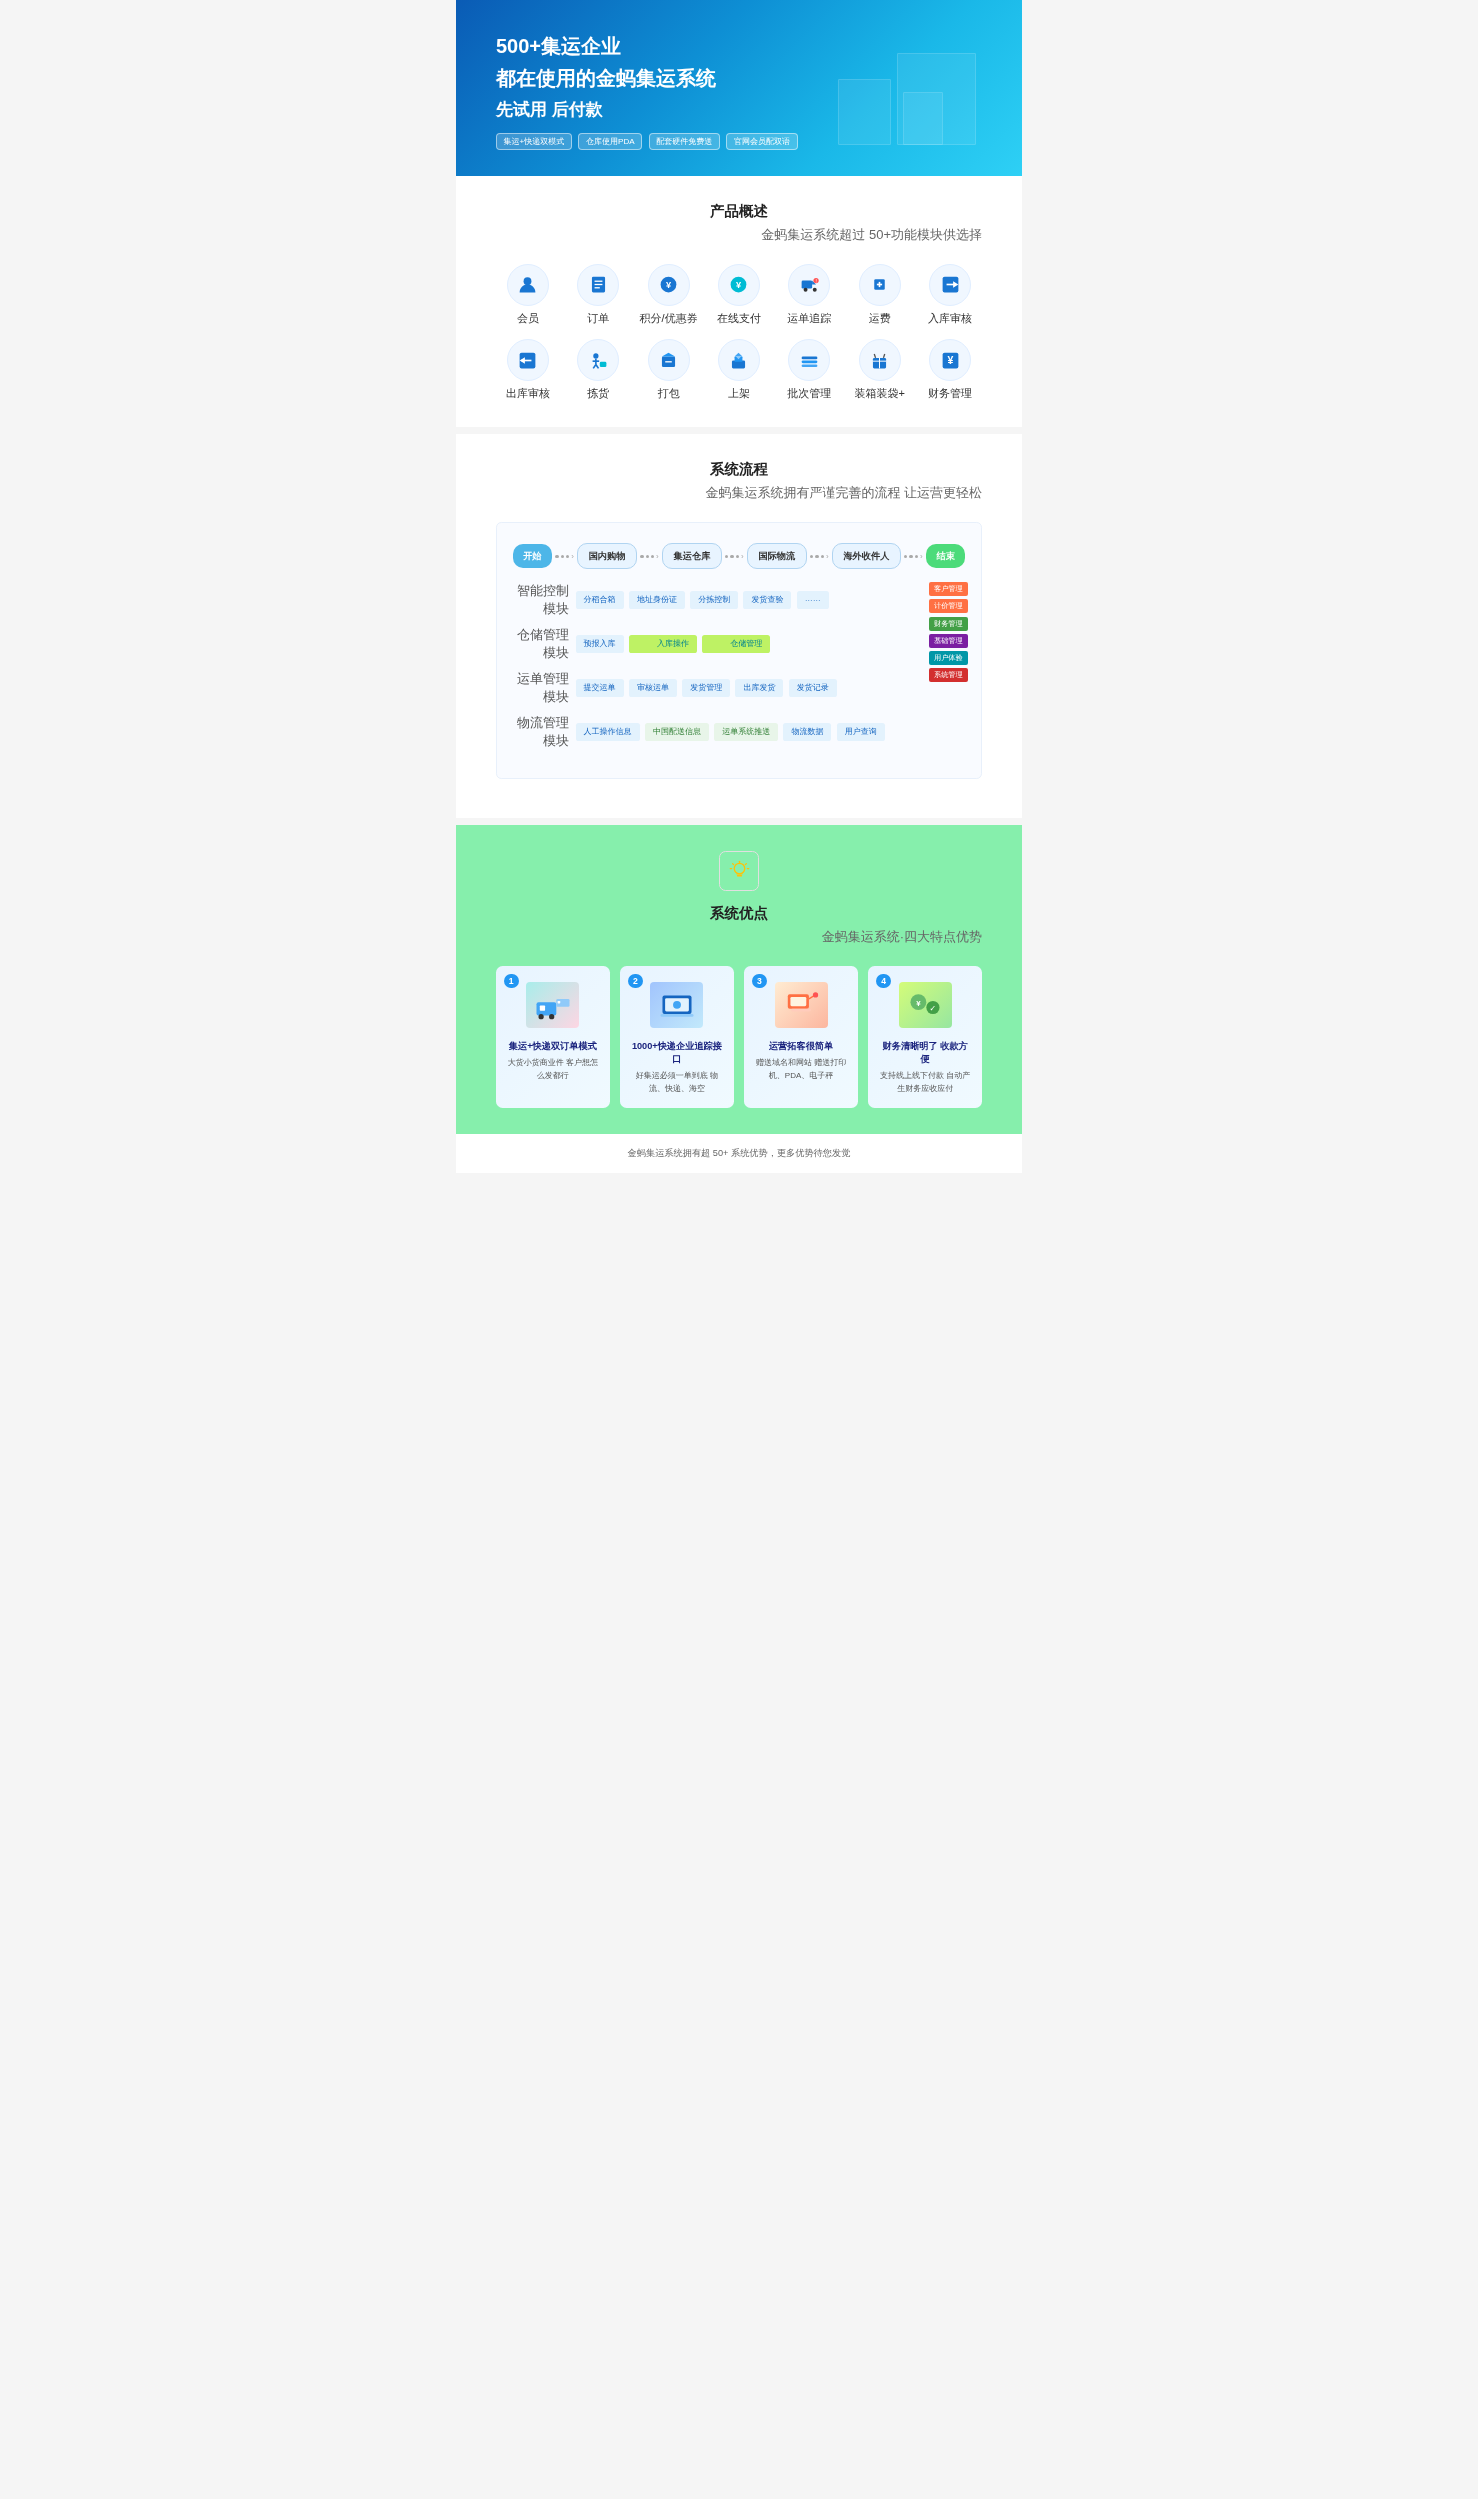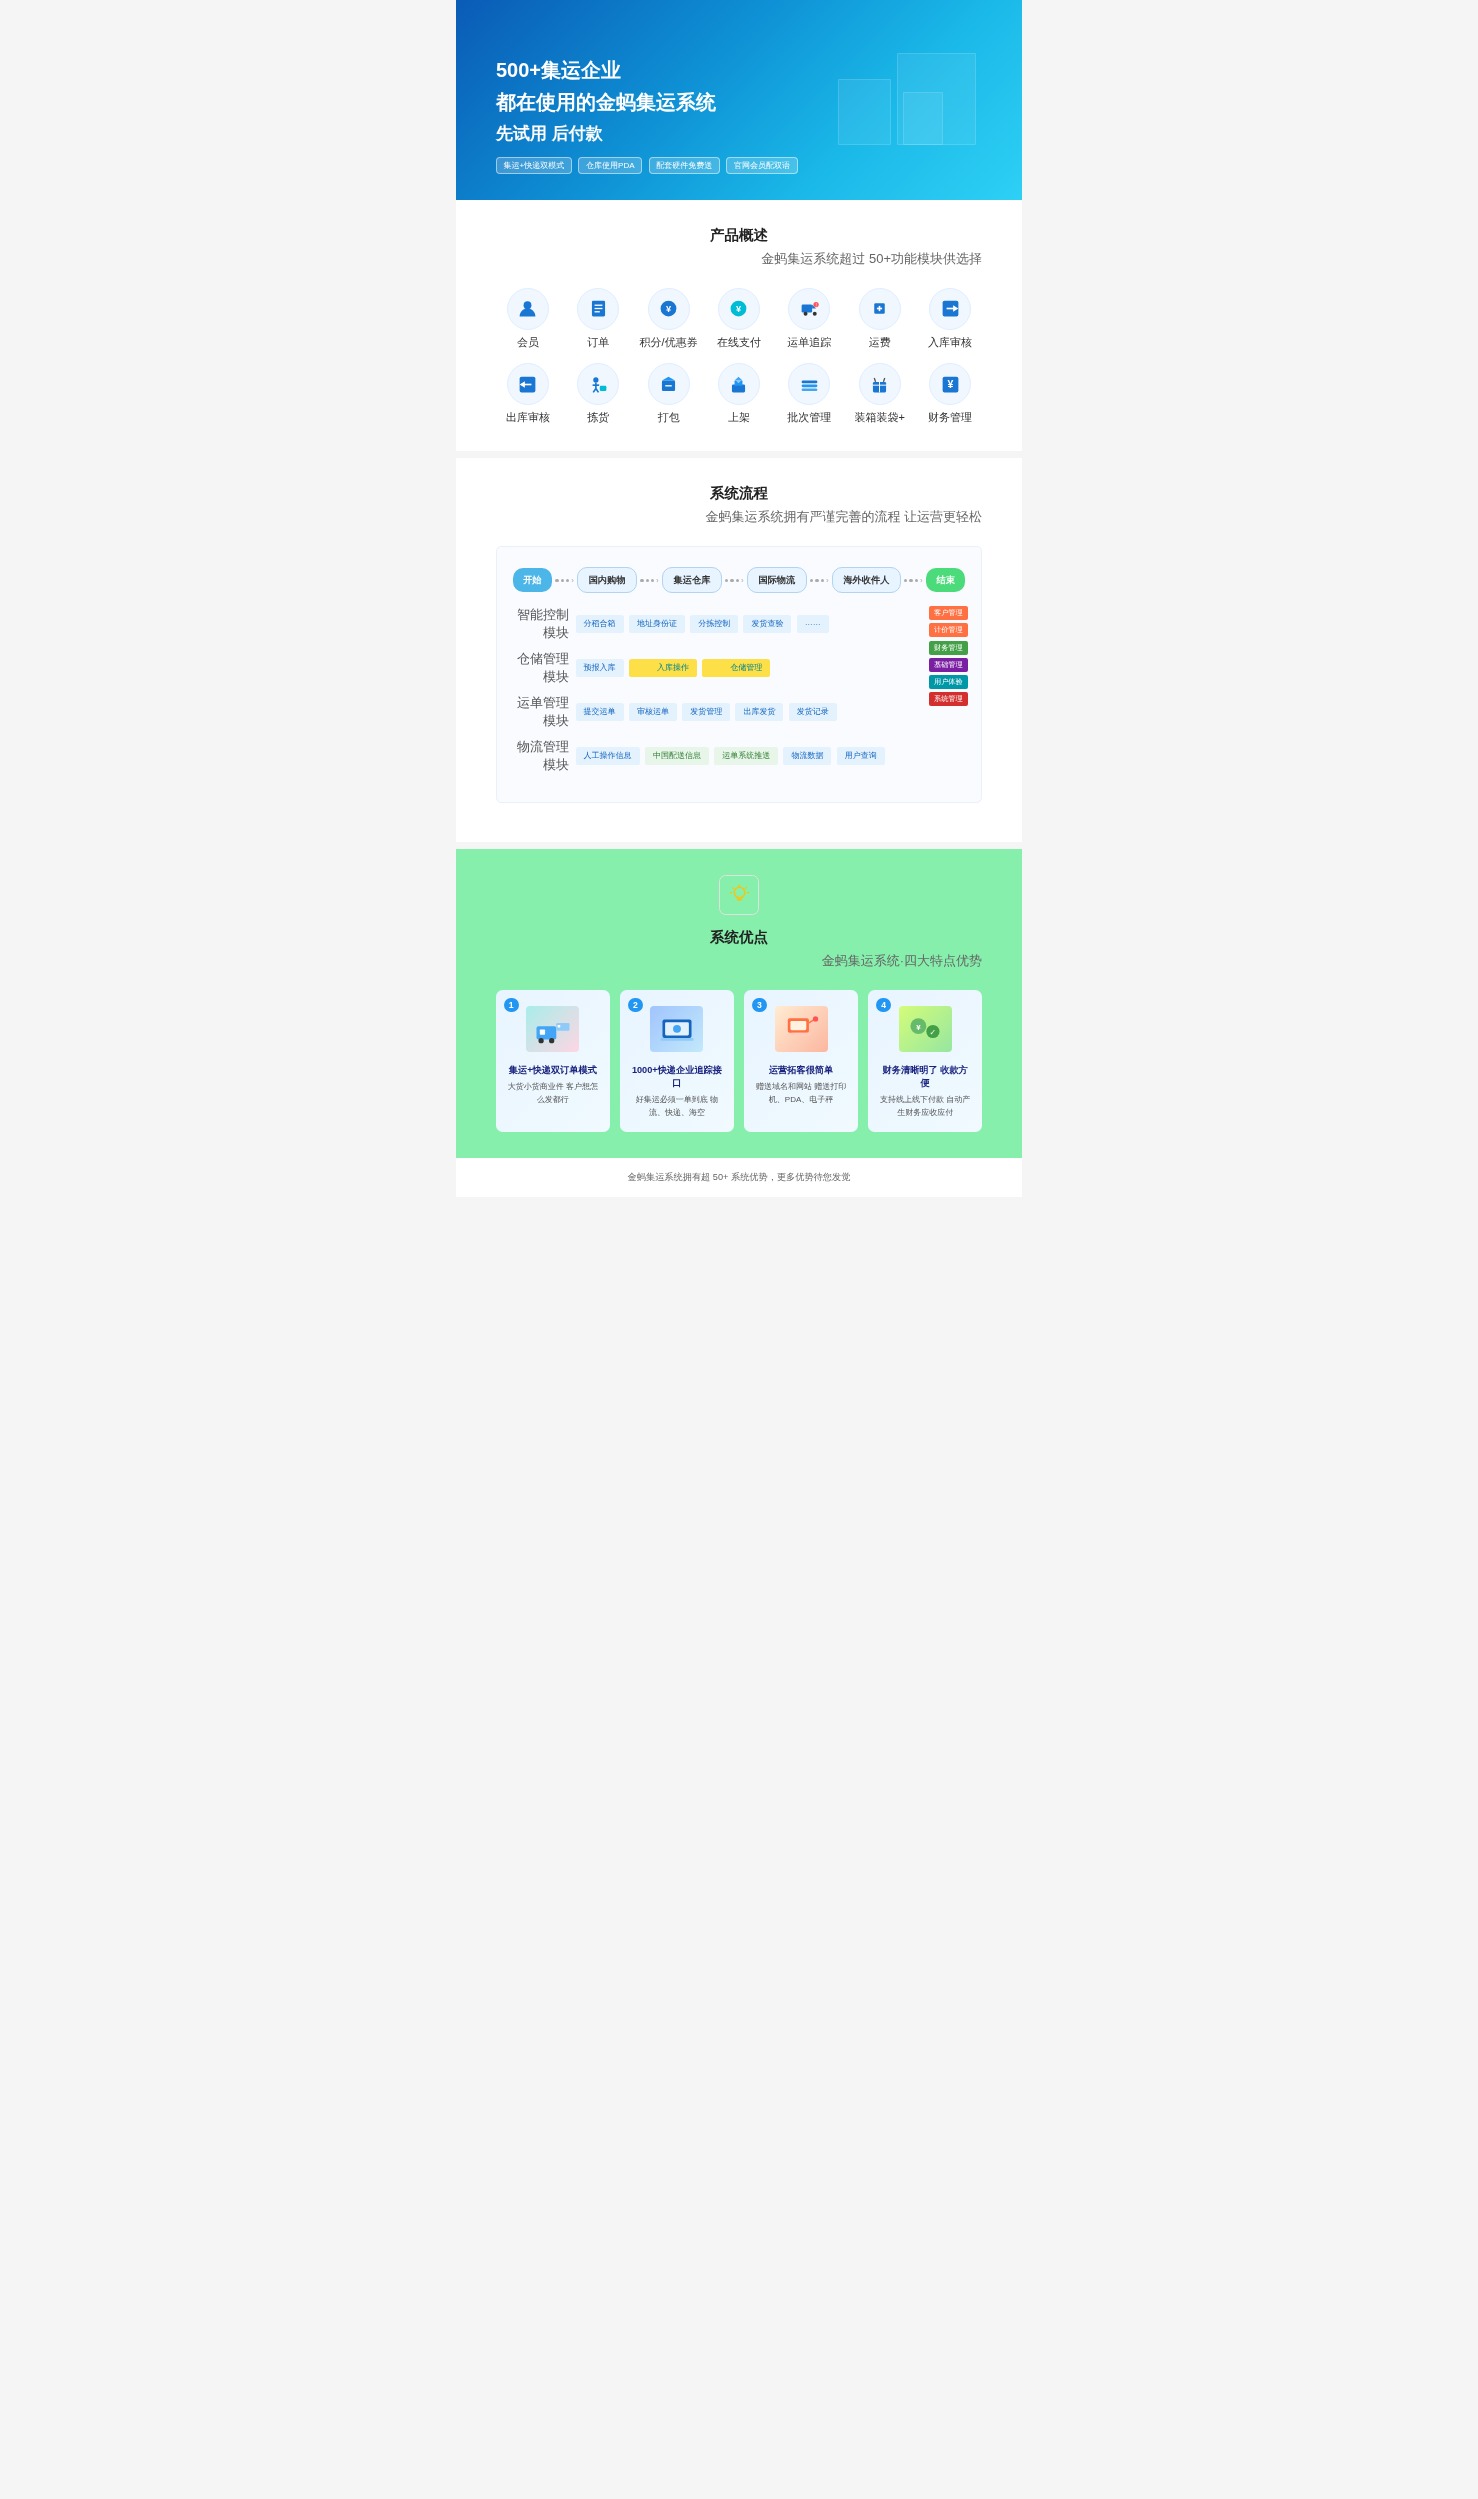--- a/index.html
+++ b/index.html
@@ -17,21 +17,20 @@
       padding: 33px 40px 26px 40px;
       position: relative;
       overflow: hidden;
       min-height: 145px;
     }
     .hero-title-1 {
       font-size: 20px;
       font-weight: bold;
       color: #fff;
       margin-bottom: 5.3px;
-      margin-top: 24px;
     }
     .hero-title-2 {
       font-size: 20px;
       font-weight: bold;
       color: #fff;
       margin-bottom: 5.3px;
     }
     .hero-title-3 {
       font-size: 17px;
       font-weight: bold;
@@ -191,21 +190,21 @@
       flex-wrap: wrap;
       flex: 1;
     }
     .module-tag {
       padding: 3.3px 8px;
       border-radius: 2.6px;
       font-size: 8px;
       font-weight: 500;
     }
     .tag-blue { background: #e3f2fd; color: #1565c0; }
-    .tag-cyan { background: #fde047; color: #00838f; padding-left: 28px; }
+    .tag-cyan { background: #bef264; color: #00838f; padding-left: 28px; }
     .tag-teal { background: #e8f5e9; color: #2e7d32; }
     .side-tags {
       display: flex;
       flex-direction: column;
       gap: 3.3px;
       margin-left: auto;
     }
     .side-tag {
       padding: 2px 5.3px;
       border-radius: 2px;

